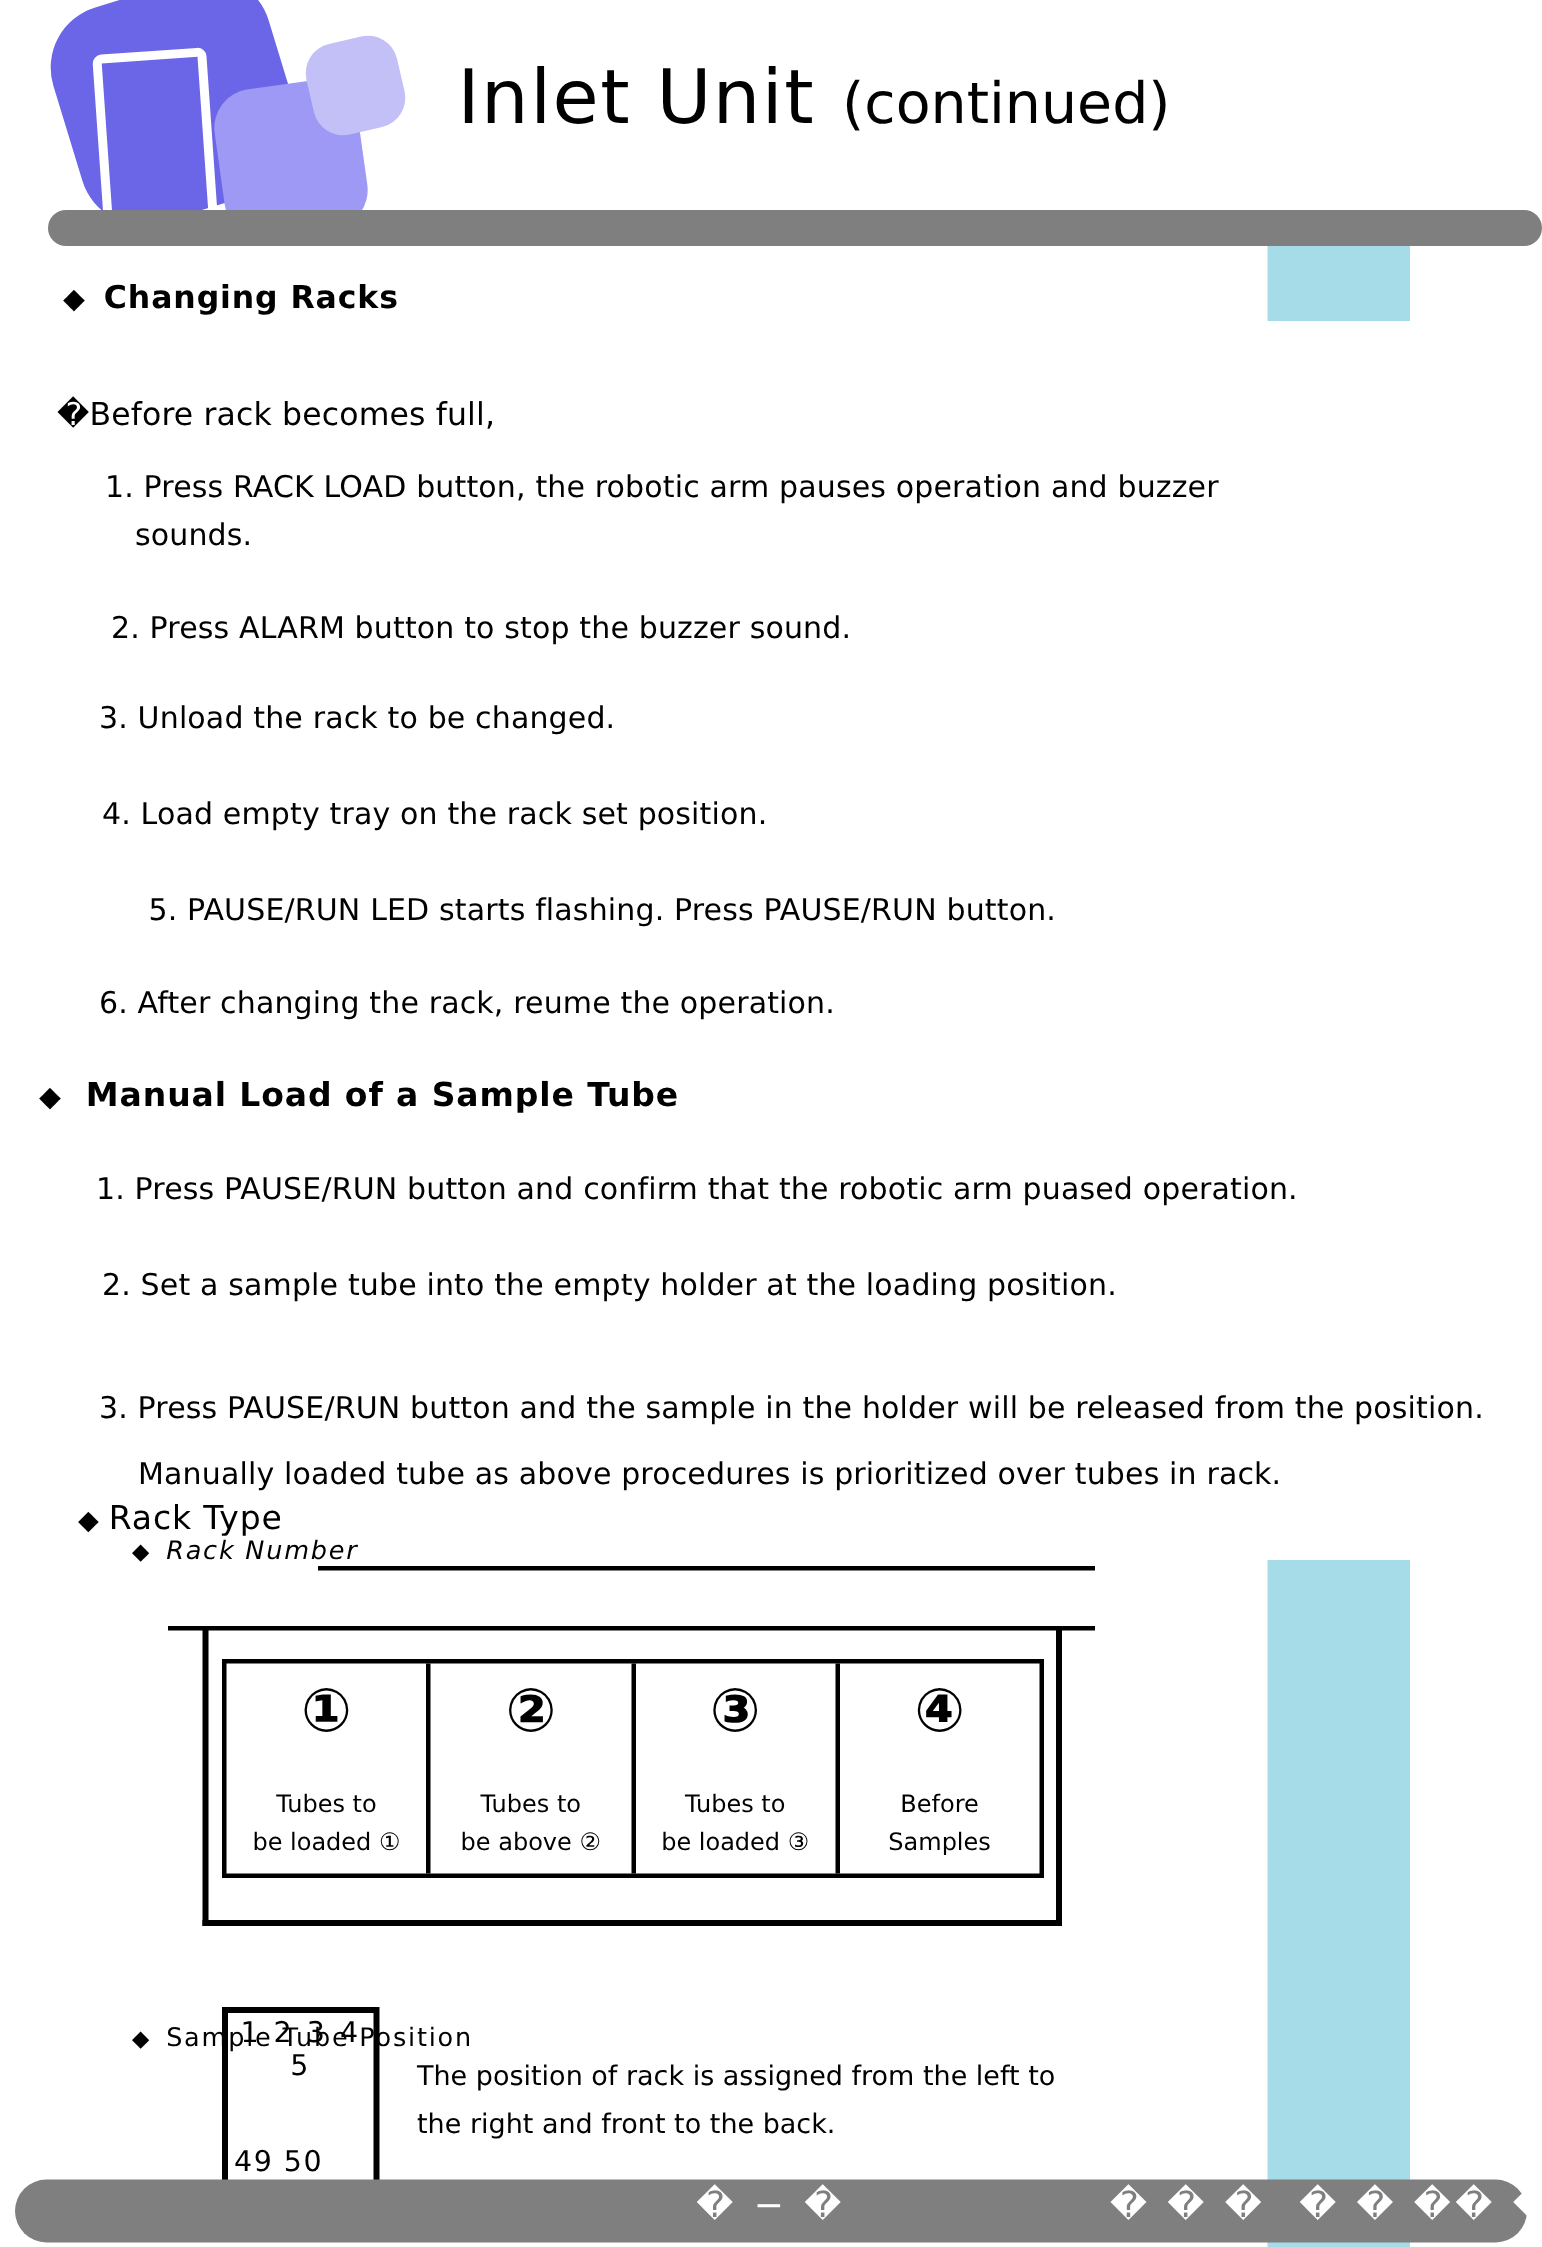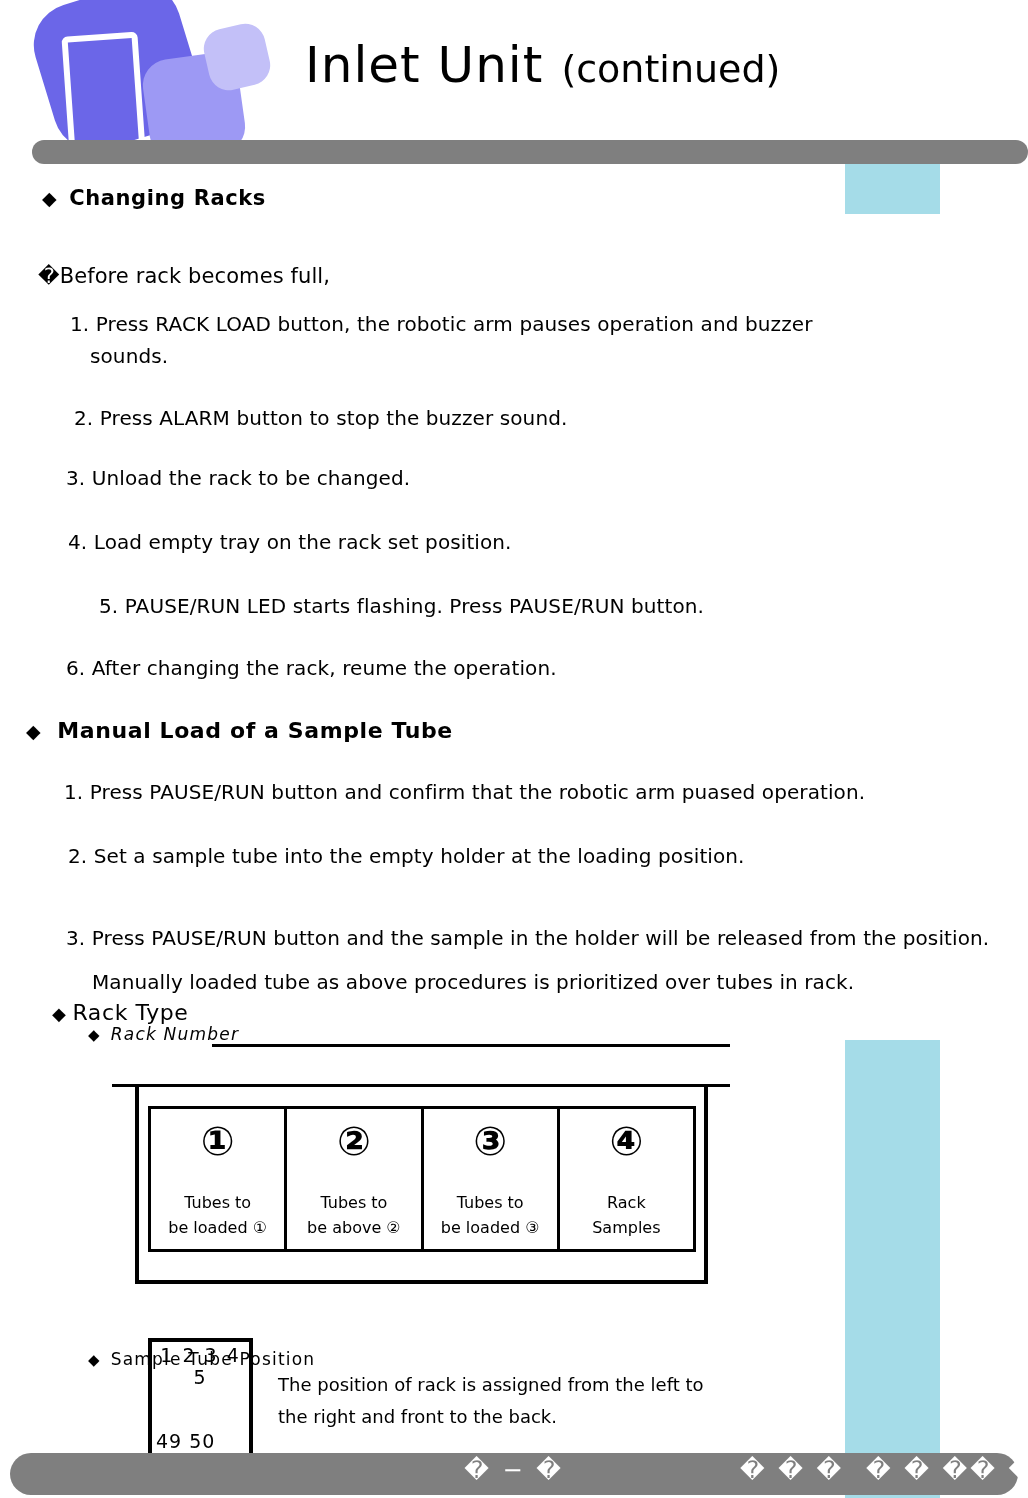--- a/index.html
+++ b/index.html
@@ -314,21 +314,21 @@
     <div class="rack-label">Tubes to</div>
     <div class="rack-label">be above ②</div>
   </div>
   <div class="rack-cell">
     <div class="rack-num">③</div>
     <div class="rack-label">Tubes to</div>
     <div class="rack-label">be loaded ③</div>
   </div>
   <div class="rack-cell">
     <div class="rack-num">④</div>
-    <div class="rack-label">Rack</div>
+    <div class="rack-label">Before</div>
     <div class="rack-label">Samples</div>
   </div>
 </div>
 
 <div class="section-head" id="head-sample-tube-pos">
   <span class="bullet">◆</span><span>Sample Tube Position</span>
 </div>
 
 <div id="tube-position-box">
   <div id="tube-pos-first">1  2  3  4  5</div>

